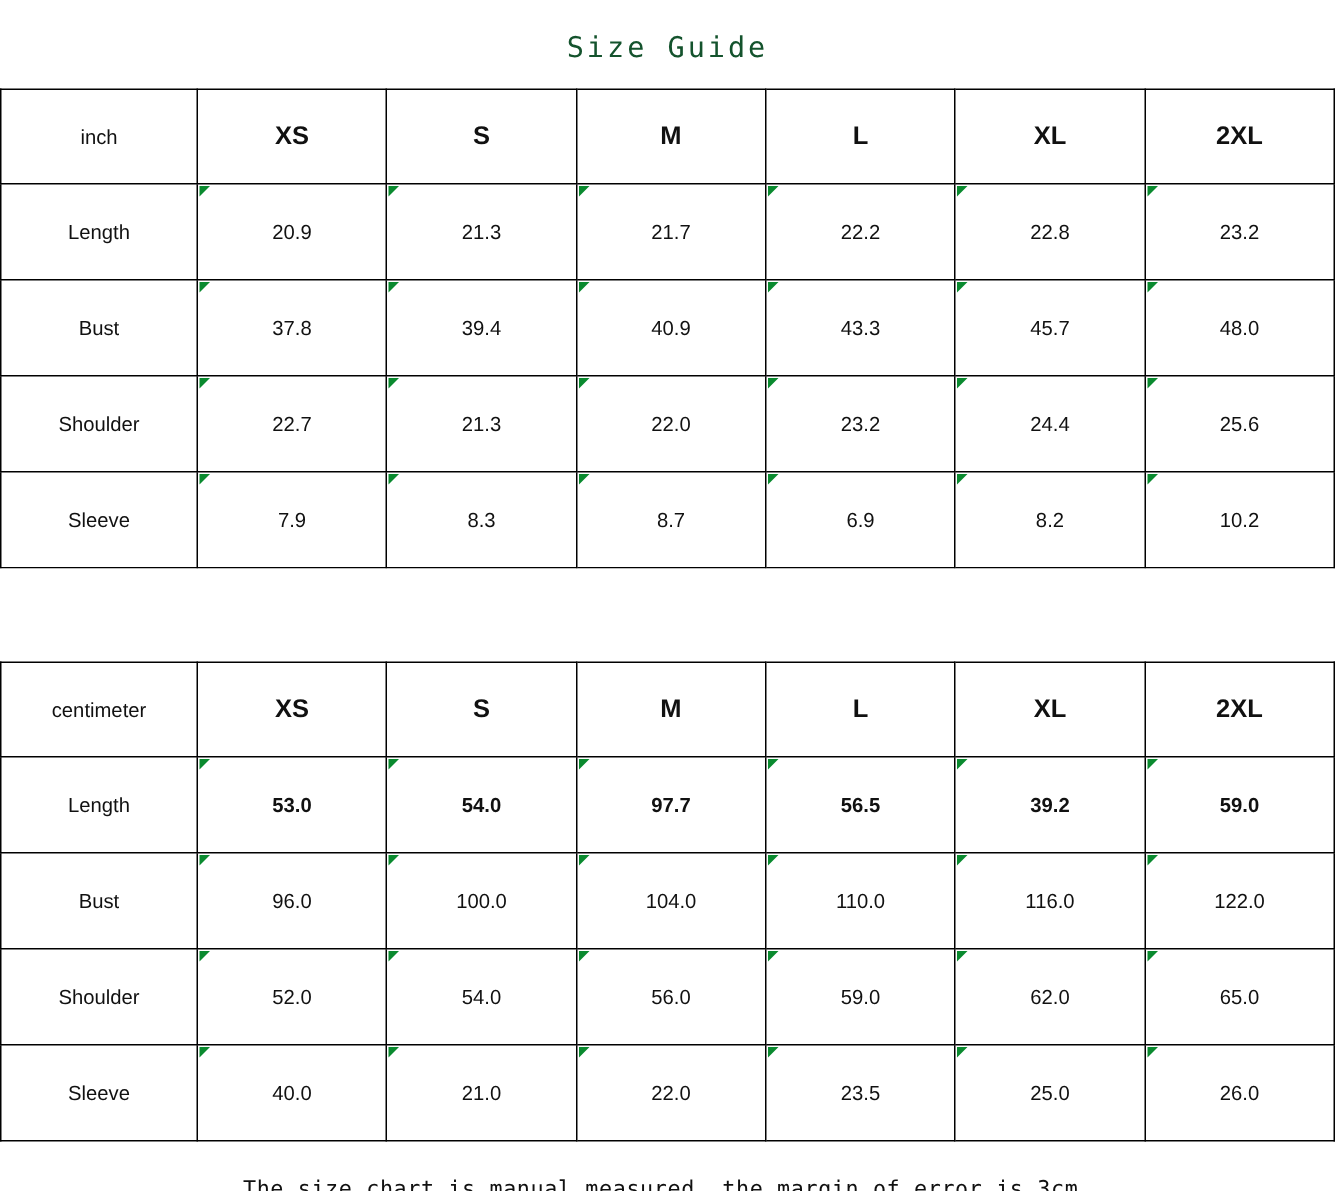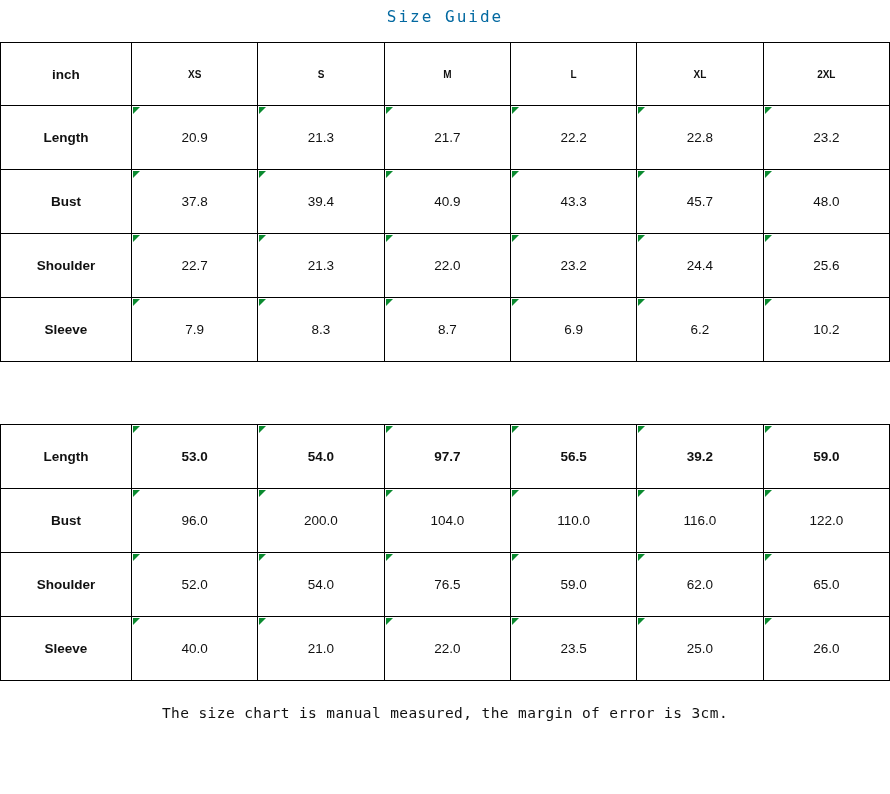--- a/index.html
+++ b/index.html
@@ -17,51 +17,51 @@
   .page {
     position: relative;
     width: 890px;
     height: 794px;
     box-sizing: border-box;
     background: #ffffff;
   }
   .title {
     text-align: center;
     font-family: "DejaVu Sans Mono", monospace;
-    font-size: 16px;
+    font-size: 19px;
     letter-spacing: 2px;
-    color: #0369a1;
-    padding-top: 7px;
+    color: #14532d;
+    padding-top: 21px;
     padding-bottom: 16px;
   }
   table.size-table {
     width: 890px;
     border-collapse: collapse;
     table-layout: fixed;
   }
   table.size-table td {
     border: 1px solid #000000;
     height: 61px;
     text-align: center;
     vertical-align: middle;
     font-size: 13.5px;
     color: #111;
     position: relative;
   }
   table.size-table td.label-col {
     width: 128px;
-    font-weight: bold;
+    font-weight: normal;
     font-size: 13.5px;
   }
   table.size-table td.unit-cell {
-    font-weight: bold;
+    font-weight: normal;
   }
   table.size-table td.head-cell {
     font-weight: bold;
-    font-size: 10px;
+    font-size: 17px;
   }
   table.size-table tr.head-row td {
     height: 60px;
   }
   
   td.mark::before {
     content: "";
     position: absolute;
     left: 1px;
     top: 1px;
@@ -137,58 +137,67 @@
           <td class="mark">24.4</td>
           <td class="mark">25.6</td>
         </tr>
 
         <tr>
           <td class="label-col">Sleeve</td>
           <td class="mark">7.9</td>
           <td class="mark">8.3</td>
           <td class="mark">8.7</td>
           <td class="mark">6.9</td>
-          <td class="mark">6.2</td>
+          <td class="mark">8.2</td>
           <td class="mark">10.2</td>
         </tr>
       </tbody>
     </table>
   </div>
 
   <div class="spacer"></div>
 
   <div class="tbl-wrap">
     <table class="size-table">
       <tbody>
+        <tr class="head-row">
+          <td class="label-col unit-cell">centimeter</td>
+          <td class="head-cell">XS</td>
+          <td class="head-cell">S</td>
+          <td class="head-cell">M</td>
+          <td class="head-cell">L</td>
+          <td class="head-cell">XL</td>
+          <td class="head-cell">2XL</td>
+        </tr>
 
         <tr>
           <td class="label-col">Length</td>
           <td class="mark bold-val">53.0</td>
           <td class="mark bold-val">54.0</td>
           <td class="mark bold-val">97.7</td>
           <td class="mark bold-val">56.5</td>
           <td class="mark bold-val">39.2</td>
           <td class="mark bold-val">59.0</td>
         </tr>
 
         <tr>
           <td class="label-col">Bust</td>
           <td class="mark">96.0</td>
-          <td class="mark">200.0</td>
+          <td class="mark">100.0</td>
           <td class="mark">104.0</td>
           <td class="mark">110.0</td>
           <td class="mark">116.0</td>
           <td class="mark">122.0</td>
         </tr>
 
         <tr>
           <td class="label-col">Shoulder</td>
           <td class="mark">52.0</td>
           <td class="mark">54.0</td>
-          <td class="mark">76.5</td>
+          <td class="mark">56.0</td>
           <td class="mark">59.0</td>
           <td class="mark">62.0</td>
           <td class="mark">65.0</td>
         </tr>
 
         <tr>
           <td class="label-col">Sleeve</td>
           <td class="mark">40.0</td>
           <td class="mark">21.0</td>
           <td class="mark">22.0</td>

